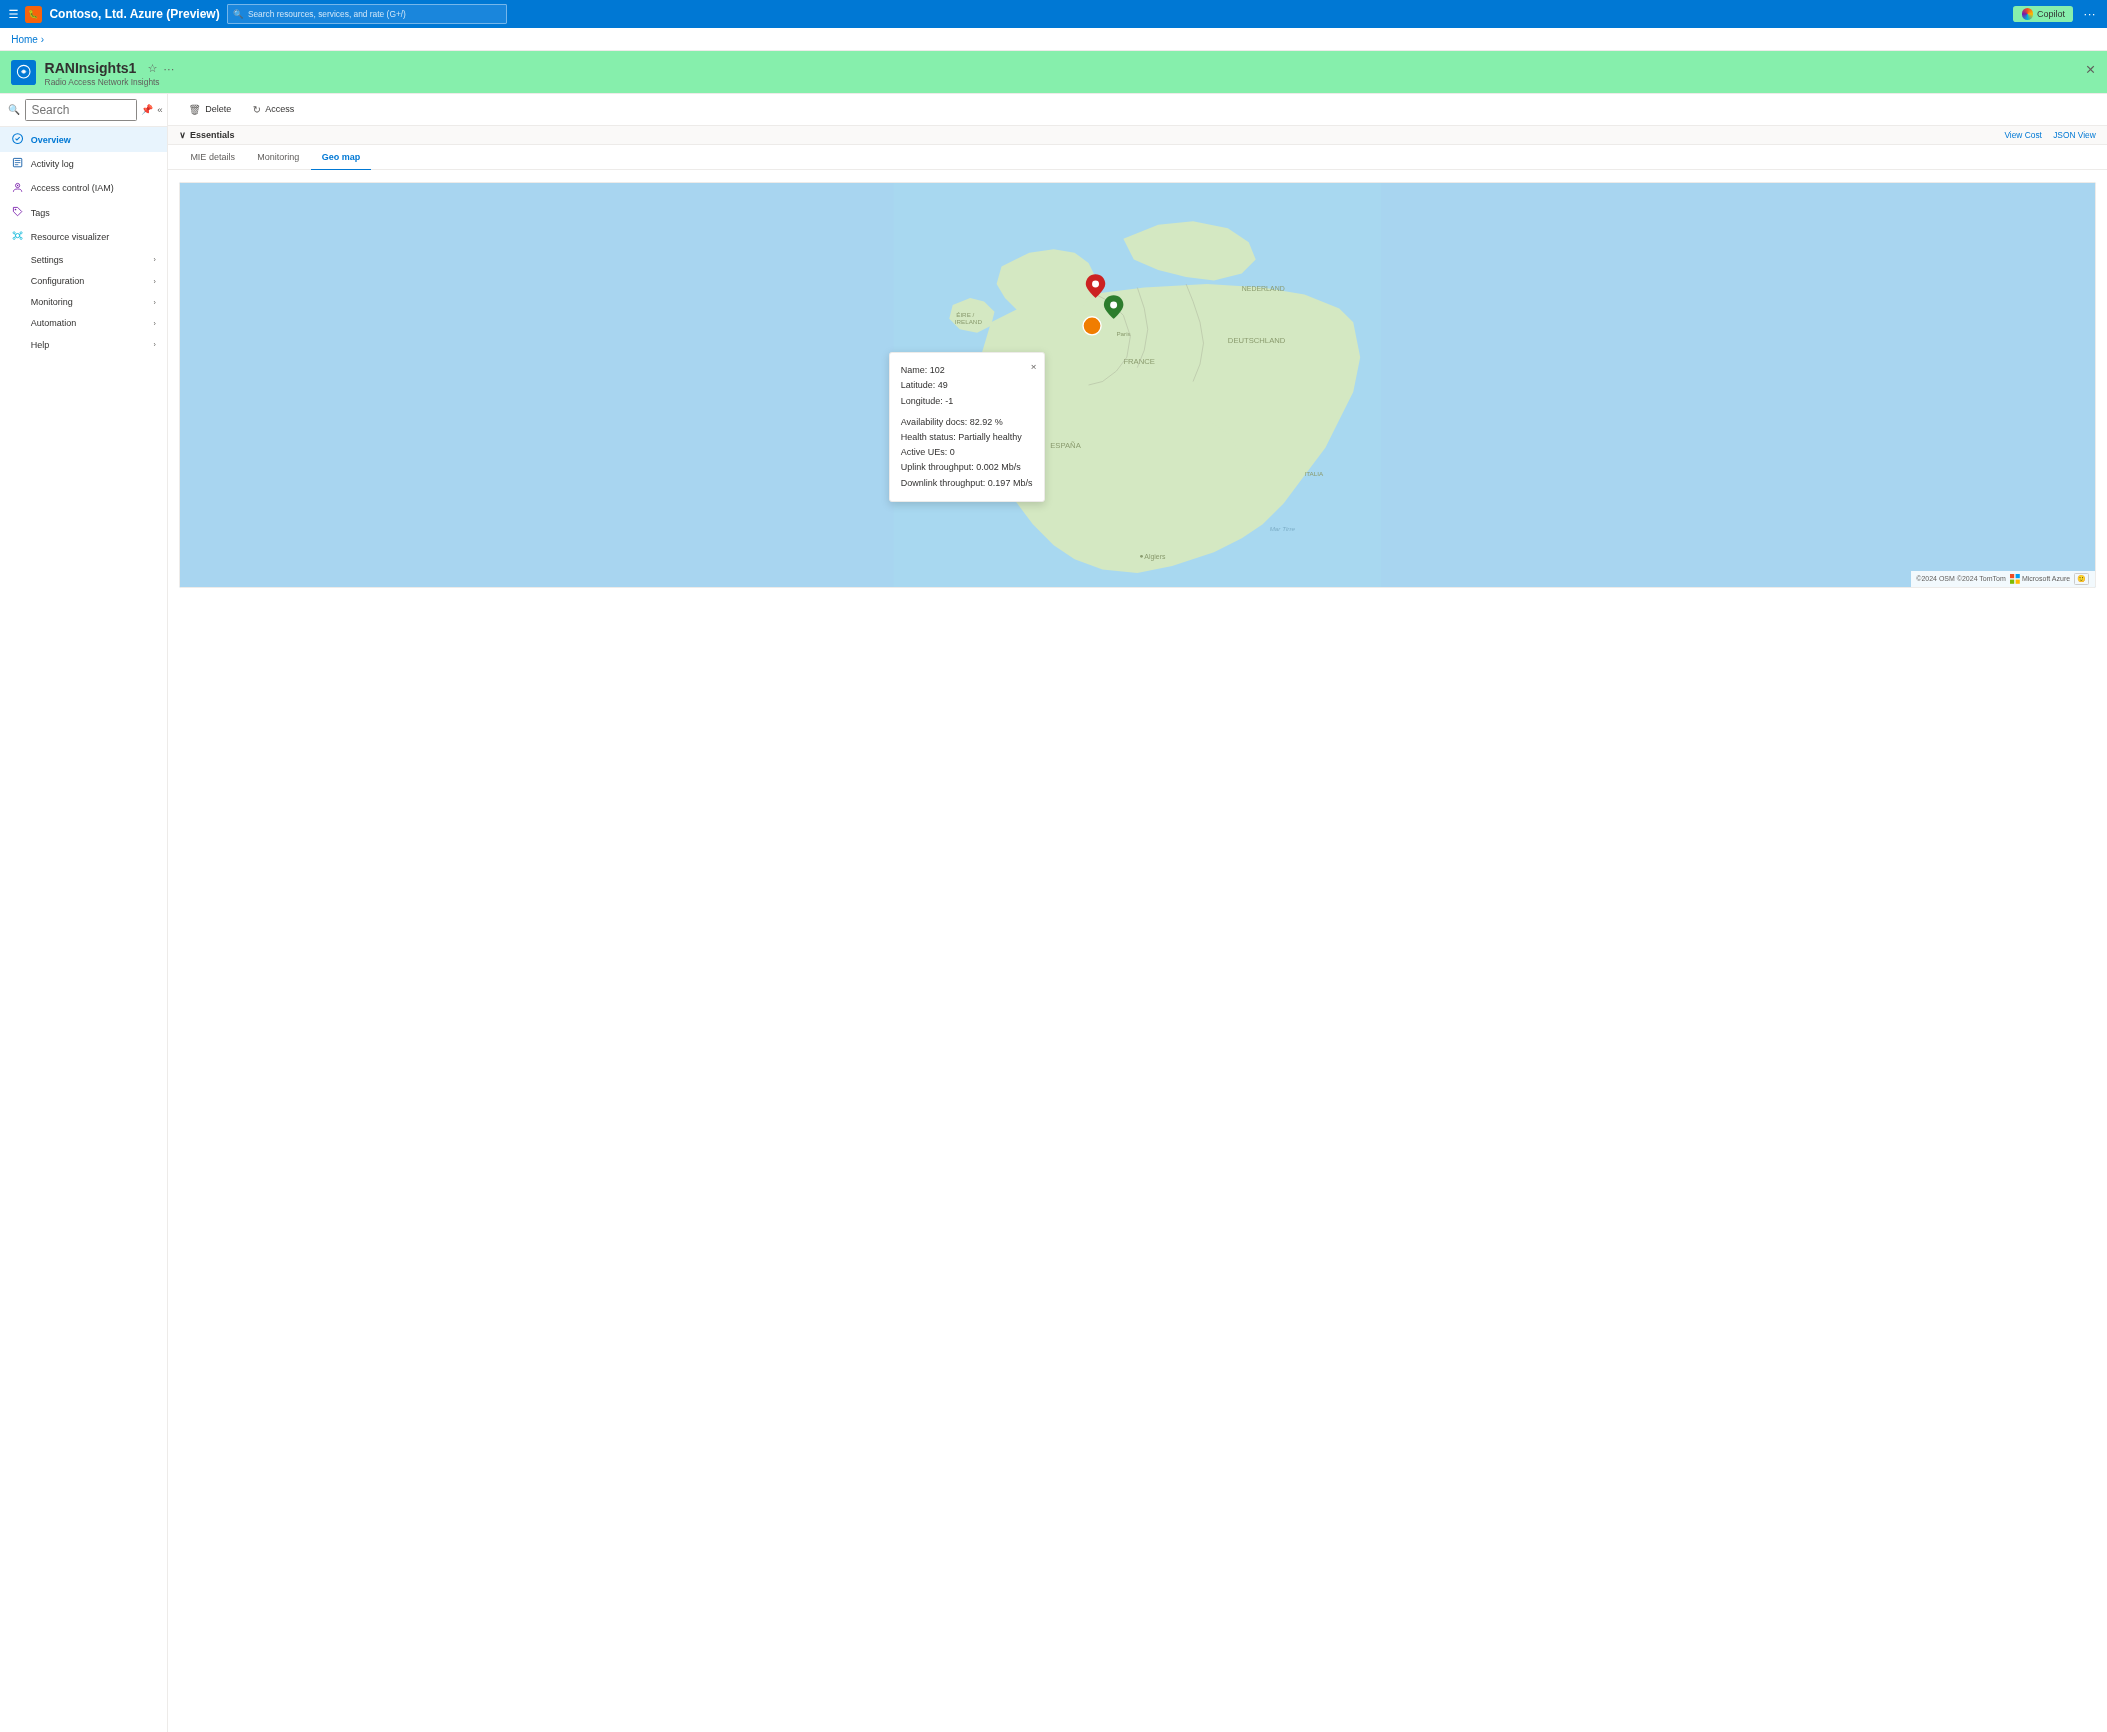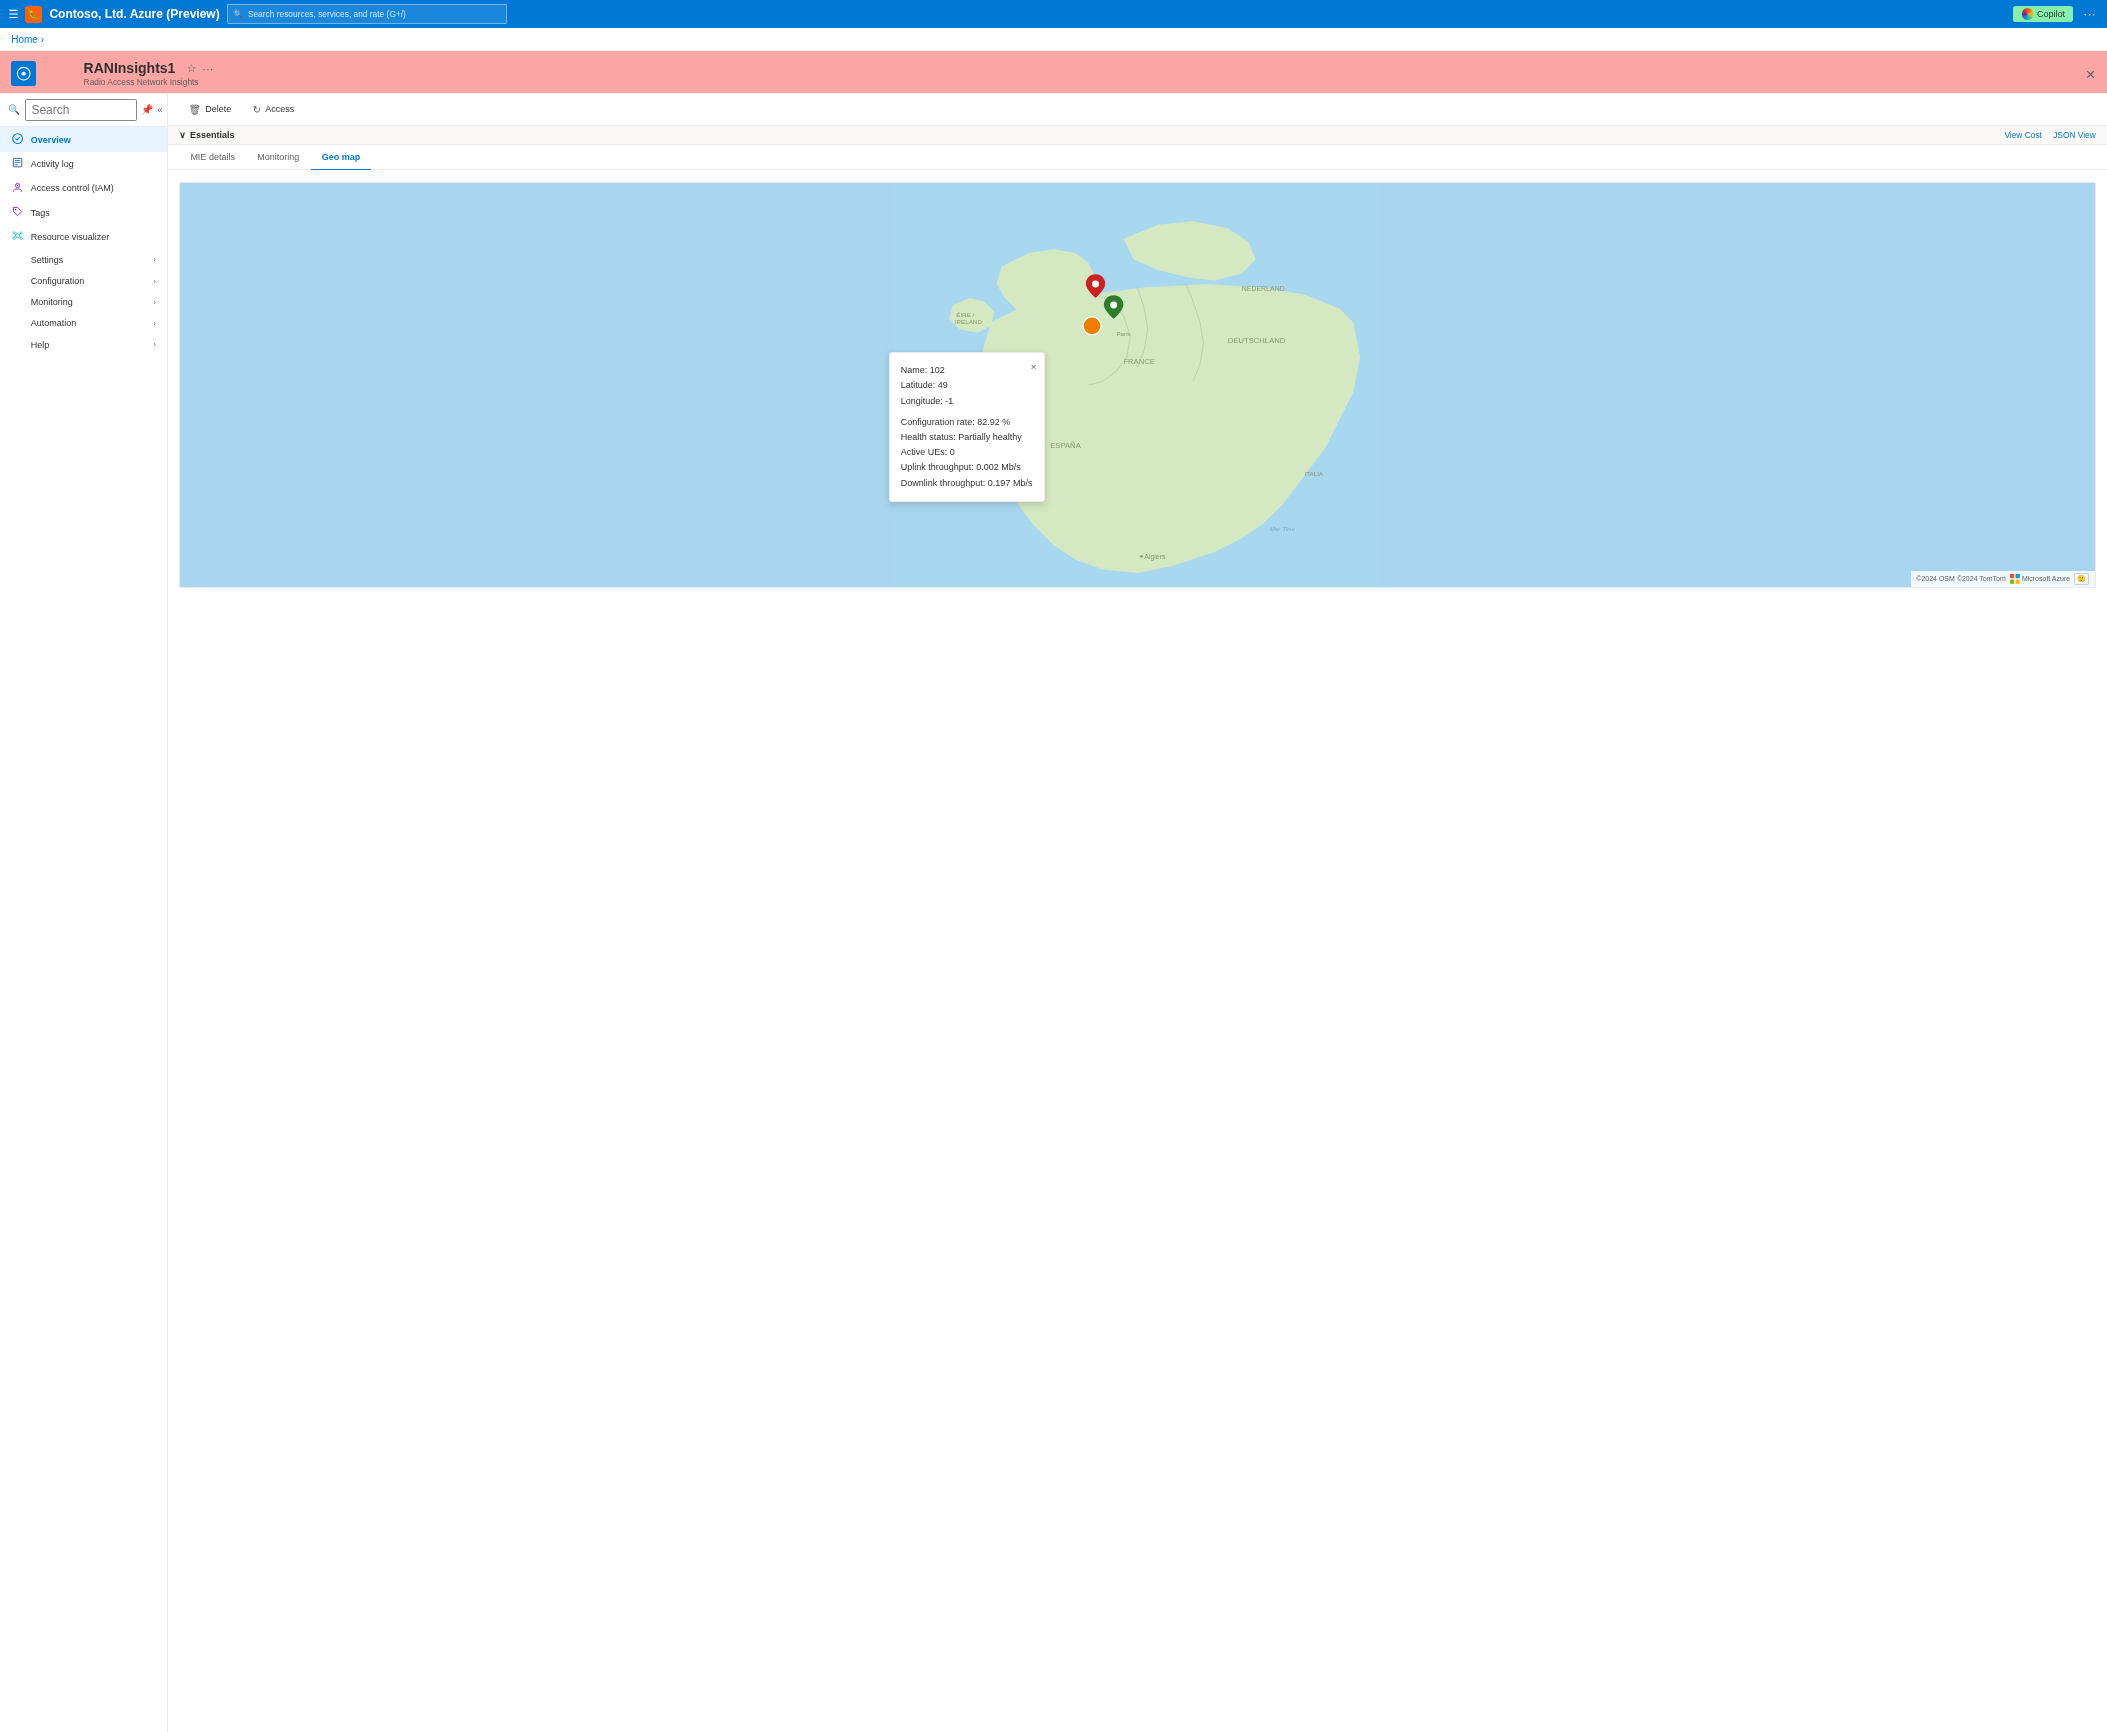--- a/index.html
+++ b/index.html
@@ -75,26 +75,25 @@
       border-bottom: 0.7px solid #edebe9;
       font-size: 10px;
       color: #0078d4;
       display: flex;
       align-items: center;
       gap: 2.8px;
     }
 
     
     .resource-header {
-      background: #fca5a5;
+      background: #86efac;
       padding: 8.4px 11.2px 5.6px;
       border-bottom: 0.7px solid #edebe9;
       display: flex;
-      align-items: center;
-      gap: 39px;
+      align-items: flex-start;
     }
     .resource-icon {
       width: 25px; height: 25px;
       background: #0078d4;
       border-radius: 2.8px;
       display: flex; align-items: center; justify-content: center;
       margin-right: 8.4px;
       flex-shrink: 0;
     }
     .resource-title { font-size: 14px; font-weight: 600; color: #323130; }
@@ -512,21 +511,21 @@
         </p>
         <p>
           <span>Latitude:</span>
           <span> </span><span>49</span>
         </p>
         <p>
           <span>Longitude:</span>
           <span> </span><span>-1</span>
         </p>
         <p style="margin-top:5.6px;">
-          <span>Configuration rate:</span>
+          <span>Availability docs:</span>
           <span> </span><span>82.92 %</span>
         </p>
         <p>
           <span>Health status:</span>
           <span> </span><span>Partially healthy</span>
         </p>
         <p>
           <span>Active UEs:</span>
           <span> </span><span>0</span>
         </p>

